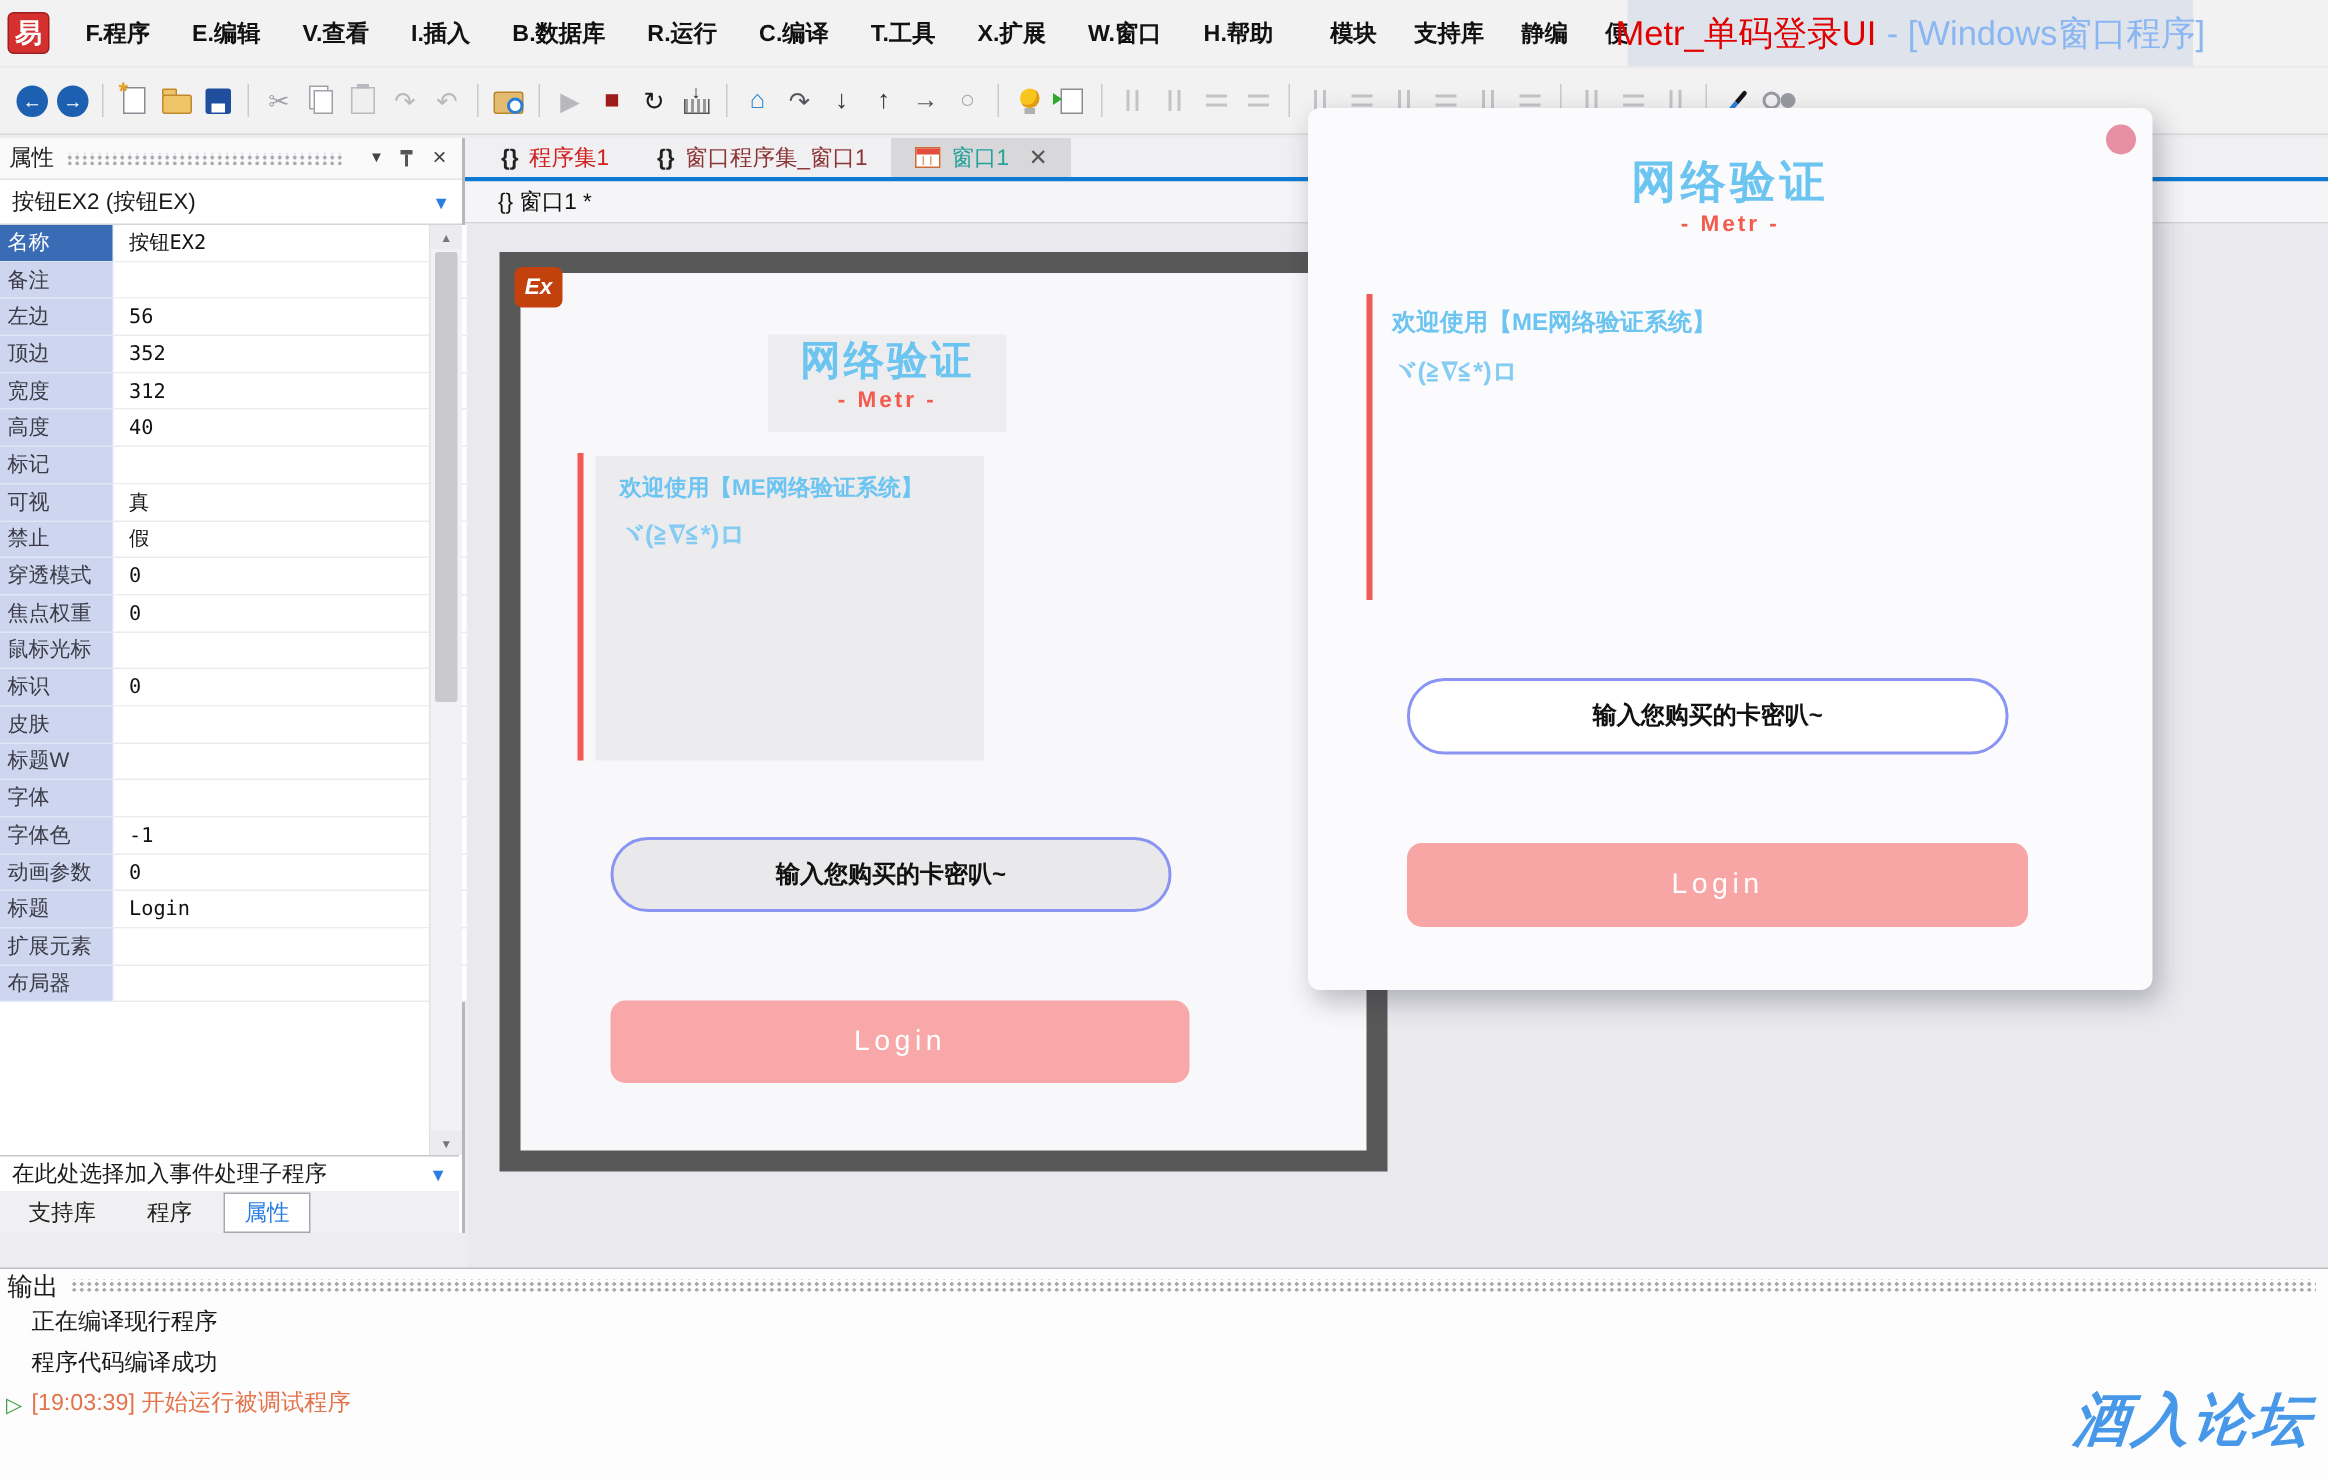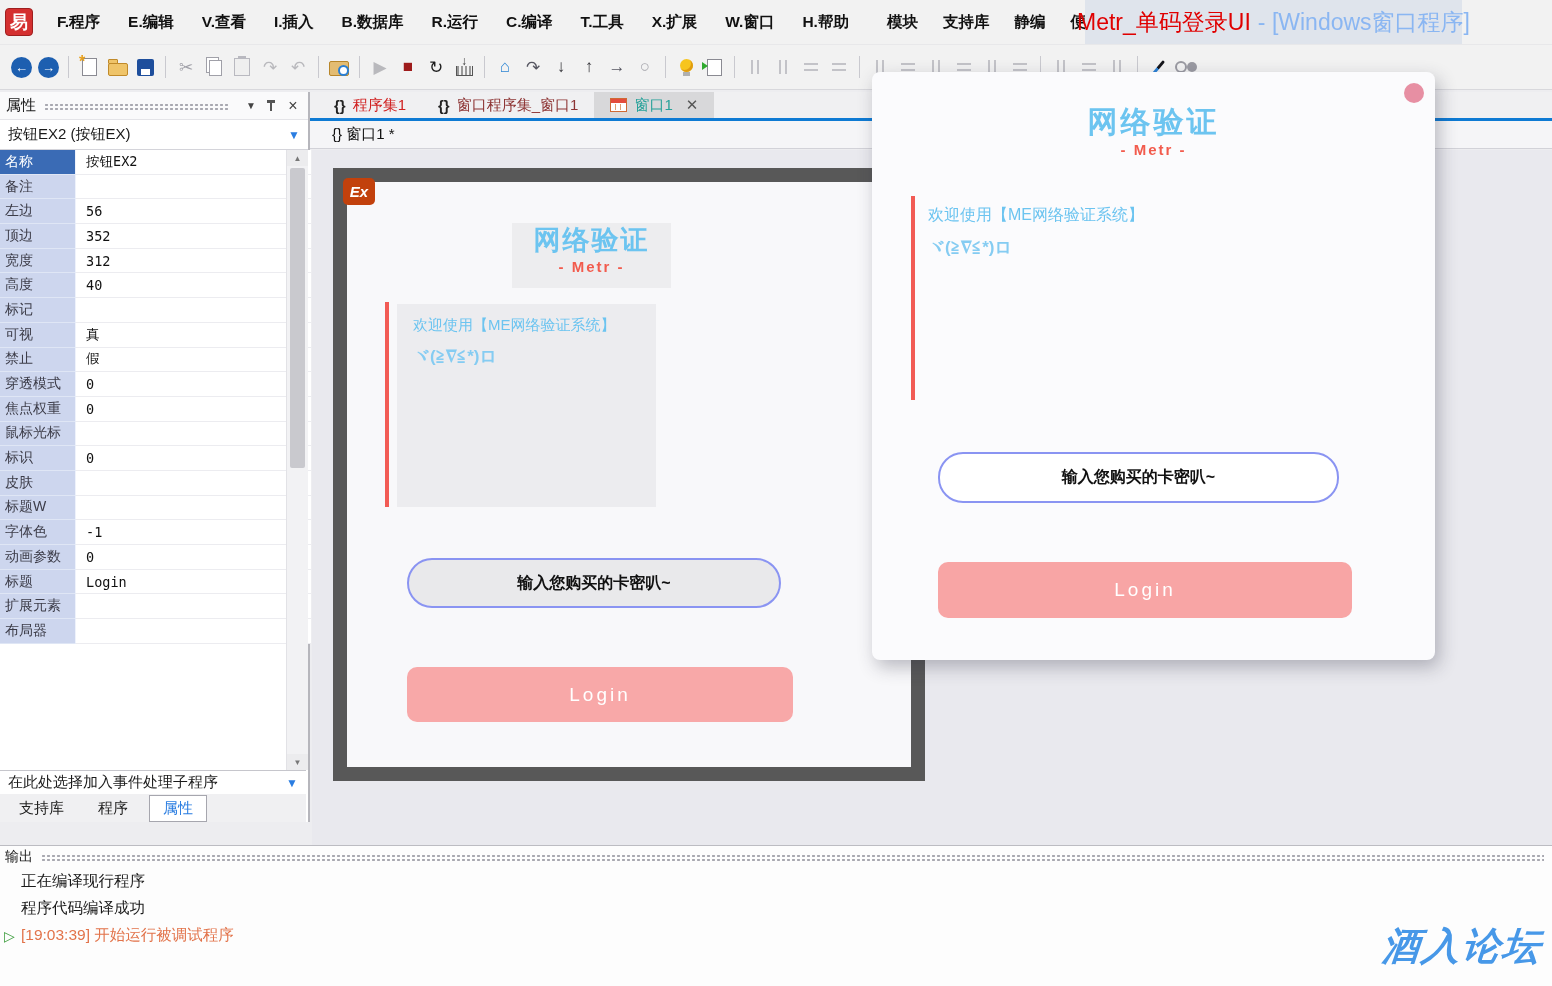--- a/index.html
+++ b/index.html
@@ -126,21 +126,21 @@
            color:#fff;font-style:italic;font-weight:bold;font-size:15px;display:flex;align-items:center;
            justify-content:center;z-index:3;}
   .vtitlebox{position:absolute;text-align:center;background:#ededef;}
   #dform .vtitlebox{left:165px;top:41px;width:159px;height:65px;}
   .vtitle{font-size:27px;font-weight:bold;color:#6cc4f0;letter-spacing:2px;line-height:1.3;}
   .vsub{font-size:15px;font-weight:bold;color:#f25b4d;letter-spacing:2px;}
   .redline{position:absolute;width:4px;background:#f25b55;}
   #dform .redline{left:38px;top:120px;height:205px;}
   .welbox{position:absolute;background:#ececef;box-sizing:border-box;padding:12px 0 0 16px;}
   #dform .welbox{left:50px;top:122px;width:259px;height:203px;}
-  .wel1{font-size:15px;font-weight:normal;color:#6cc4f0;white-space:nowrap;}
+  .wel1{font-size:15px;font-weight:bold;color:#6cc4f0;white-space:nowrap;}
   .wel2{font-size:17px;font-weight:bold;color:#85ccf2;margin-top:10px;}
   .cardinput{position:absolute;border:2px solid #8a94f2;border-radius:25px;text-align:center;
              font-weight:bold;font-size:16px;color:#111;box-sizing:border-box;outline:none;
              font-family:"Liberation Sans",sans-serif;}
   #dform .cardinput{left:60px;top:376px;width:374px;height:50px;background:#e9e9eb;}
   .loginbtn{position:absolute;background:#f8a8a8;border-radius:10px;display:flex;align-items:center;
             justify-content:center;color:#fff;font-size:19px;letter-spacing:3px;cursor:default;}
   #dform .loginbtn{left:60px;top:485px;width:386px;height:55px;}
 
   
@@ -151,21 +151,21 @@
   #popup .vtitle{font-size:30px;letter-spacing:3px;}
   #popup .redline{left:39px;top:124px;height:204px;}
   #popup .weltext{position:absolute;left:56px;top:133px;}
   #popup .wel1{font-size:16px;}
   #popup .cardinput{left:66px;top:380px;width:401px;height:51px;background:#fff;}
   #popup .loginbtn{left:66px;top:490px;width:414px;height:56px;background:#f8a5a5;}
 
   
   #output{position:absolute;left:0;top:845px;width:1552px;height:141px;background:#fdfdfd;
           border-top:1px solid #bcbcc2;box-sizing:border-box;}
-  #outhead{display:flex;align-items:center;height:22px;padding-left:5px;font-size:14px;}
+  #outhead{display:flex;align-items:center;height:22px;padding-left:5px;font-size:17px;}
   .oline{display:flex;align-items:center;height:27px;font-size:15.5px;color:#1a1a1a;padding-left:4px;}
   .oicon{width:17px;color:#3f9e3f;font-size:14px;text-align:left;flex:none;}
   .oline.run .otext{color:#e2734a;}
   #watermark{position:absolute;right:10px;bottom:14px;font-size:38px;font-weight:bold;font-style:italic;
              color:#4798e8;transform:skewX(-5deg);letter-spacing:2px;}
 </style>
 </head>
 <body>
 
 <div id="menubar">
@@ -317,20 +317,24 @@
       </div>
       <div class="prow">
         <div class="plabel">皮肤</div>
         <div class="pvalue"></div>
       </div>
       <div class="prow">
         <div class="plabel">标题W</div>
         <div class="pvalue"></div>
       </div>
       <div class="prow">
+        <div class="plabel">字体</div>
+        <div class="pvalue"></div>
+      </div>
+      <div class="prow">
         <div class="plabel">字体色</div>
         <div class="pvalue">-1</div>
       </div>
       <div class="prow">
         <div class="plabel">动画参数</div>
         <div class="pvalue">0</div>
       </div>
       <div class="prow">
         <div class="plabel">标题</div>
         <div class="pvalue">Login</div>

